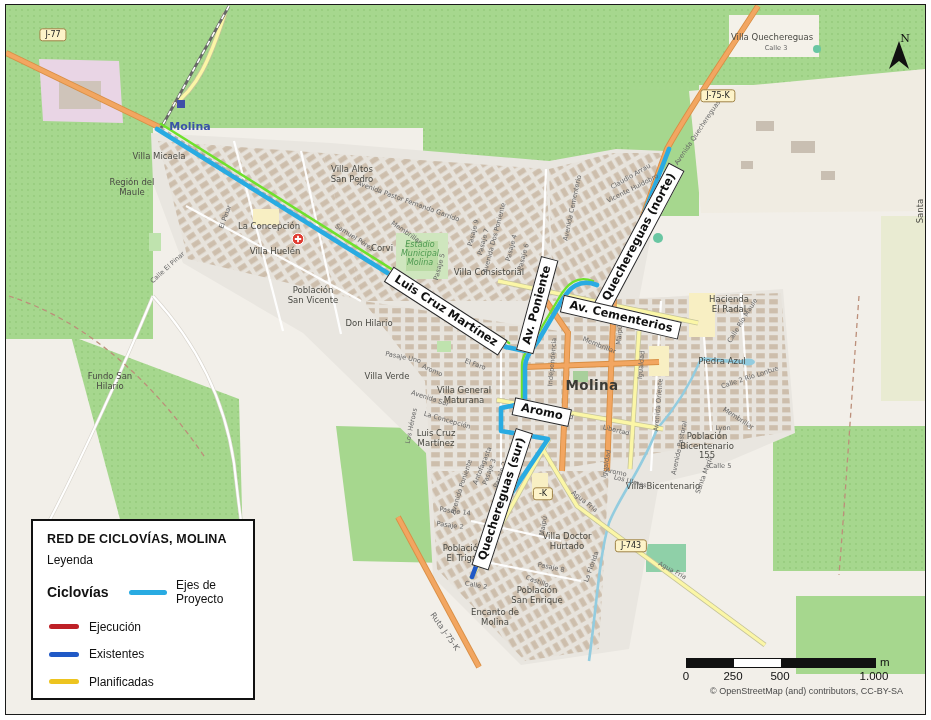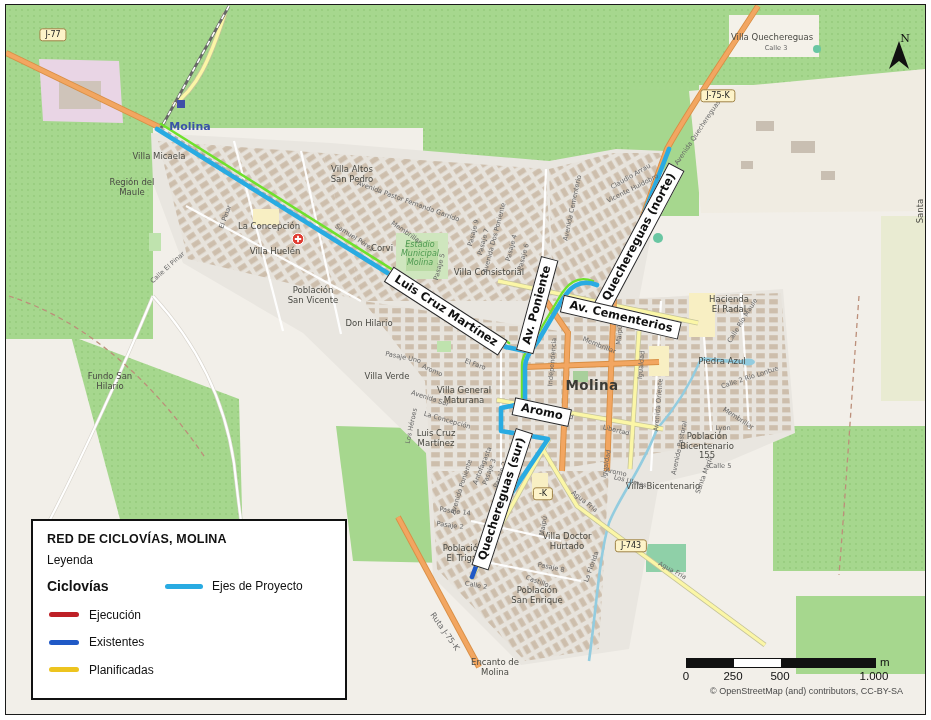--- a/index.html
+++ b/index.html
@@ -14,21 +14,21 @@
   .area{font-size:8.5px;color:#4a4a44;}
   .street{font-size:6.6px;color:#666;}
   .sign{font-size:11.5px;font-weight:bold;color:#111;background:#fff;border:1.3px solid #2a2a2a;
     padding:2px 7px;white-space:nowrap;line-height:1;}
   .shield{font-size:8px;font-weight:normal;color:#222;background:#FDF3C9;border:1.3px solid #A08448;
     border-radius:3px;padding:0.5px 5px;white-space:nowrap;line-height:1.3;}
   .city{font-size:13.5px;font-weight:bold;color:#3a3a35;letter-spacing:.4px;}
   .station{font-size:11px;font-weight:bold;color:#3A53A8;}
   .stadium{font-size:8px;font-style:italic;color:#4E9A51;}
   
-  #legend{position:absolute;left:25px;top:514px;width:316px;height:181px;background:#fff;
+  #legend{position:absolute;left:25px;top:514px;width:224px;height:181px;background:#fff;
     border:2px solid #111;box-sizing:border-box;padding:11px 14px 8px 14px;
     font-family:"Liberation Sans",sans-serif;}
   #legend .ltitle{font-size:12.5px;font-weight:bold;color:#111;letter-spacing:.2px;}
   #legend .lhead{font-size:12px;font-weight:normal;margin-top:7px;color:#111;}
   .lgroup-row{display:flex;align-items:center;margin-top:11px;}
   .lgroup{font-size:14px;font-weight:bold;color:#111;width:118px;}
   .sw{height:5px;border-radius:3px;flex:0 0 auto;}
   .sw.p{width:38px;margin-right:9px;}
   .litem{display:flex;align-items:center;margin-top:13.5px;margin-left:2px;}
   .litem .sw{width:30px;margin-right:10px;}
@@ -253,21 +253,21 @@
         <span class="mlab area" style="left: 701px; top: 441px; transform: translate(-50%, -50%) rotate(0deg);">Población
 Bicentenario
 155</span>
         <span class="mlab area" style="left: 657px; top: 482px; transform: translate(-50%, -50%) rotate(0deg);">Villa Bicentenario</span>
         <span class="mlab area" style="left: 561px; top: 537px; transform: translate(-50%, -50%) rotate(0deg);">Villa Doctor
 Hurtado</span>
         <span class="mlab area" style="left: 457px; top: 549px; transform: translate(-50%, -50%) rotate(0deg);">Población
 El Trigal</span>
         <span class="mlab area" style="left: 531px; top: 591px; transform: translate(-50%, -50%) rotate(0deg);">Población
 San Enrique</span>
-        <span class="mlab area" style="left: 489px; top: 663px; transform: translate(-50%, -50%) rotate(0deg);">Encanto de
+        <span class="mlab area" style="left: 489px; top: 613px; transform: translate(-50%, -50%) rotate(0deg);">Encanto de
 Molina</span>
         <span class="mlab area" style="left: 766px; top: 33px; transform: translate(-50%, -50%) rotate(0deg);">Villa Quechereguas</span>
         <span class="mlab area" style="left: 920px; top: 206px; transform: translate(-50%, -50%) rotate(-90deg);">Santa Adela</span>
         <span class="mlab street" style="left: 402px; top: 197px; transform: translate(-50%, -50%) rotate(20deg);">Avenida Pastor Fernando Garrido</span>
         <span class="mlab street" style="left: 400px; top: 228px; transform: translate(-50%, -50%) rotate(35deg);">Membrillar</span>
         <span class="mlab street" style="left: 348px; top: 233px; transform: translate(-50%, -50%) rotate(33deg);">Samuel Pérez</span>
         <span class="mlab street" style="left: 489px; top: 233px; transform: translate(-50%, -50%) rotate(-75deg);">Avenida Dos Poniente</span>
         <span class="mlab street" style="left: 468px; top: 228px; transform: translate(-50%, -50%) rotate(-75deg);">Pasaje 9</span>
         <span class="mlab street" style="left: 478px; top: 237px; transform: translate(-50%, -50%) rotate(-75deg);">Pasaje 7</span>
         <span class="mlab street" style="left: 506px; top: 243px; transform: translate(-50%, -50%) rotate(-75deg);">Pasaje 4</span>

